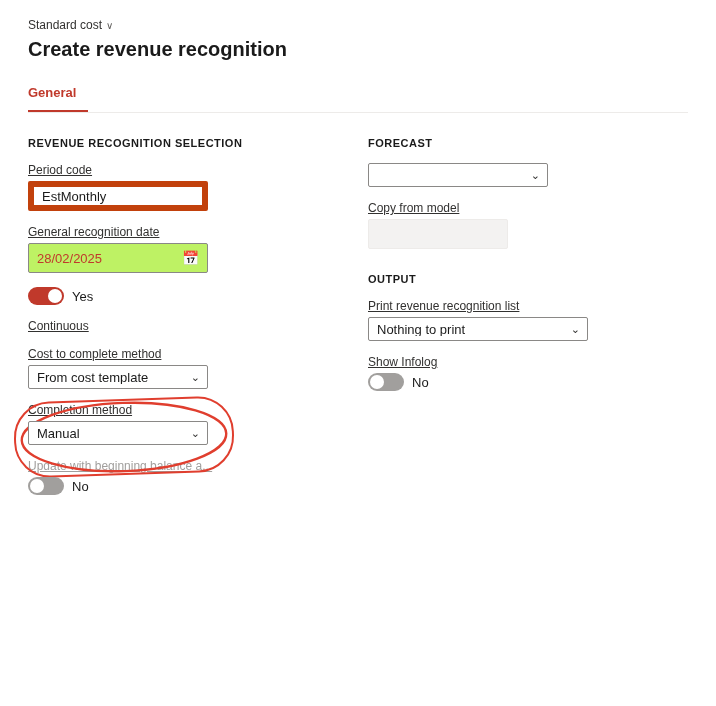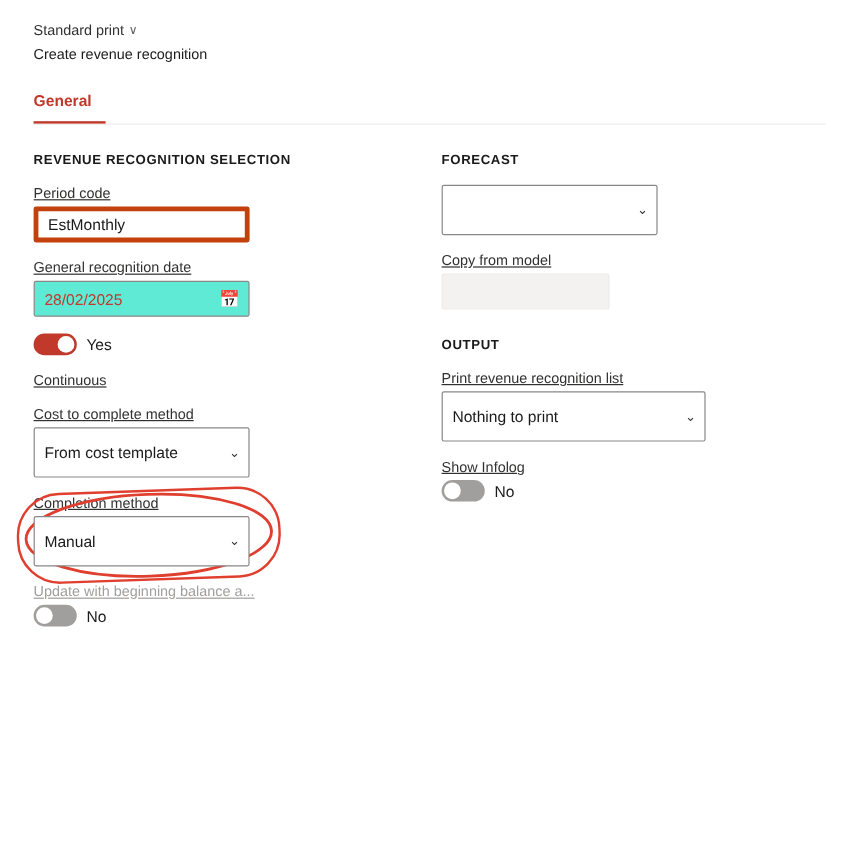--- a/index.html
+++ b/index.html
@@ -20,22 +20,22 @@
       display: flex;
       align-items: center;
       gap: 4px;
     }
     .breadcrumb-chevron {
       font-size: 10px;
       color: #605e5c;
     }
 
     .page-title {
-      font-size: 12px;
-      font-weight: 400;
+      font-size: 20px;
+      font-weight: 700;
       color: #1a1a1a;
       margin-bottom: 16px;
     }
 
     
     .tabs {
       display: flex;
       border-bottom: 1px solid #edebe9;
       margin-bottom: 24px;
     }
@@ -78,36 +78,36 @@
       font-size: 12px;
       color: #323130;
       margin-bottom: 4px;
       text-decoration: underline;
     }
 
     
     .input-field {
       width: 180px;
       height: 30px;
-      border: 4px solid #c2410c;
+      border: 6px solid #c2410c;
       border-radius: 2px;
       padding: 4px 8px;
       font-size: 13px;
       color: #1a1a1a;
       background: #fff;
       outline: none;
     }
 
     .select-wrapper {
       position: relative;
       display: inline-block;
     }
     .select-wrapper select {
       width: 180px;
-      height: 42px;
+      height: 24px;
       border: 1px solid #8a8886;
       border-radius: 2px;
       padding: 4px 30px 4px 8px;
       font-size: 13px;
       color: #1a1a1a;
       background: #fff;
       appearance: none;
       cursor: pointer;
       outline: none;
     }
@@ -127,21 +127,21 @@
       display: inline-block;
     }
     .date-input {
       width: 180px;
       height: 30px;
       border: 1px solid #8a8886;
       border-radius: 2px;
       padding: 4px 30px 4px 8px;
       font-size: 13px;
       color: #c0392b;
-      background: #5eead4;
+      background: #bef264;
       outline: none;
     }
     .date-icon {
       position: absolute;
       right: 8px;
       top: 50%;
       transform: translateY(-50%);
       font-size: 14px;
       color: #323130;
       pointer-events: none;
@@ -232,21 +232,21 @@
     .update-label {
       font-size: 12px;
       color: #a19f9d;
       margin-bottom: 4px;
     }
   </style>
 </head>
 <body>
 
 <div class="breadcrumb">
-  <span>Standard print</span>
+  <span>Standard cost</span>
   <span class="breadcrumb-chevron">∨</span>
 </div>
 
 <h1 class="page-title">Create revenue recognition</h1>
 
 <div class="tabs">
   <div class="tab active">General</div>
 </div>
 
 <div class="content-grid">

